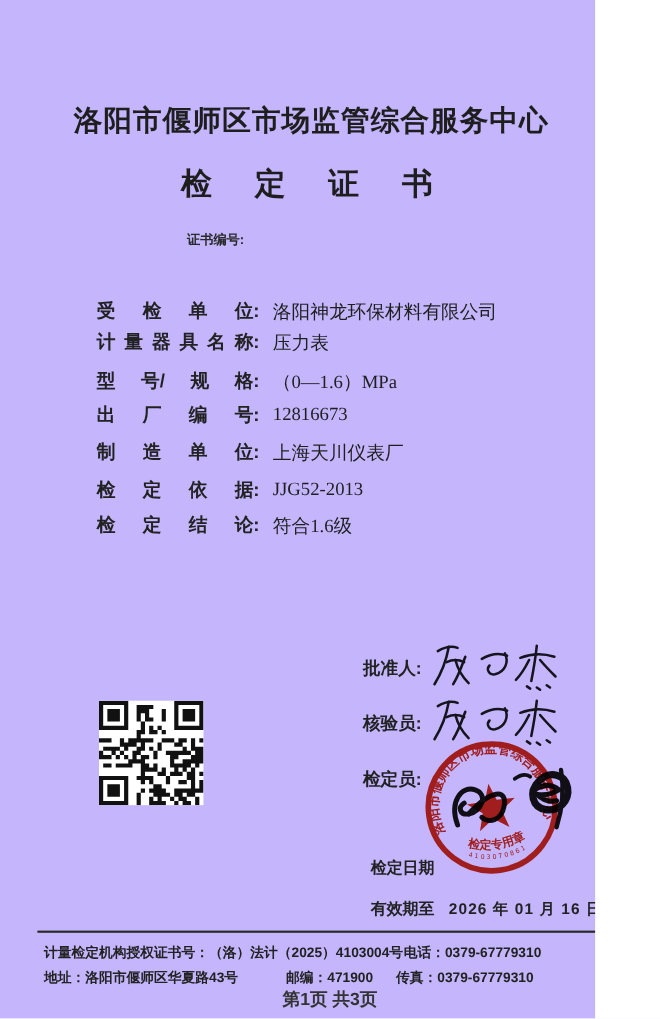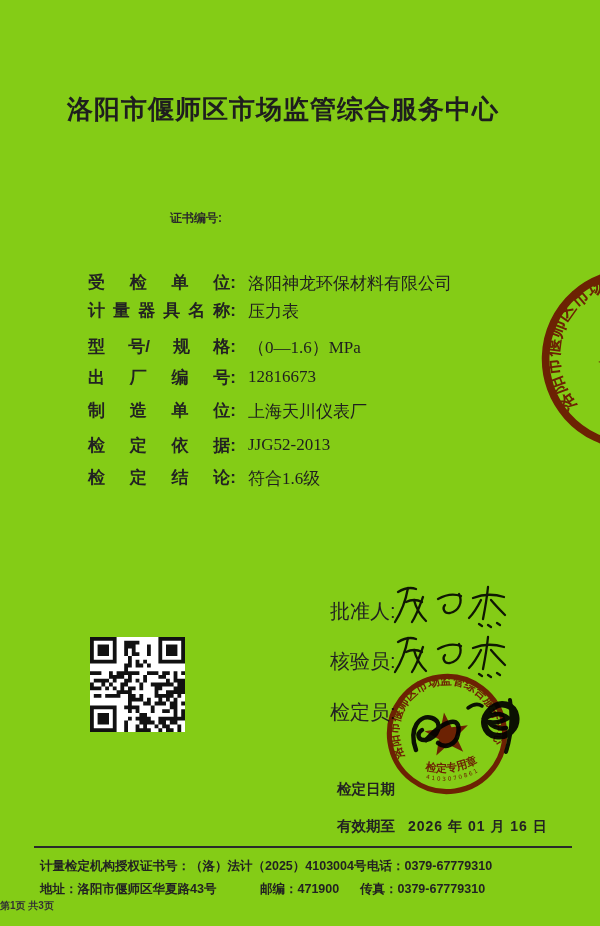--- a/index.html
+++ b/index.html
@@ -1,18 +1,18 @@
 <!DOCTYPE html>
 <html><head>
 <meta charset="utf-8">
 <style>
   html,body{margin:0;padding:0;background:#ffffff;}
   .page{
-    position:relative;width:600px;height:926px;background:#84cc16;overflow:hidden;
-    font-family:"Liberation Sans",sans-serif;color:#2a2a2a;
+    position:relative;width:496px;height:926px;background:#c4b5fd;overflow:hidden;
+    font-family:"Liberation Sans",sans-serif;color:#2a2a2a;padding-left:45px;
   }
   .abs{position:absolute;}
   .org-name{
     top:92px;left:0;width:566px;text-align:center;
     font-size:26px;font-weight:bold;letter-spacing:1px;color:#1e1e1e;
   }
   .doc-title{
     top:148px;left:0;width:574px;text-align:center;
     font-family:"Liberation Serif",serif;
     font-size:28px;font-weight:bold;letter-spacing:16px;color:#1e1e1e;
@@ -23,37 +23,38 @@
   .field-row{left:0;width:600px;height:24px;}
   .f-label{
     position:absolute;left:88px;top:0;width:148px;
     display:inline-flex;justify-content:space-between;
     font-size:17px;font-weight:bold;color:#222;
   }
   .f-value{
     position:absolute;left:248px;top:1px;
     font-family:"Liberation Serif",serif;font-size:17px;color:#1f1f1f;
   }
-  .sig-label{font-size:20px;font-weight:normal;color:#222;}
+  .sig-label{font-size:16px;font-weight:bold;color:#222;}
   .date-label{font-size:14.5px;font-weight:bold;color:#222;}
   .date-value{font-size:14px;font-weight:bold;color:#222;letter-spacing:1px;}
   .sep-line{top:846px;left:34px;width:538px;height:2px;background:#2a2a2a;}
   .foot{font-size:12.5px;font-weight:bold;color:#222;}
-  .page-info{top:899px;left:0;width:600px;font-size:10px;font-weight:bold;color:#333;}
+  .page-info{top:899px;left:0;width:600px;text-align:center;font-size:16px;font-weight:bold;color:#333;}
   .seal{mix-blend-mode:multiply;}
   .seal svg{display:block;}
   .sig-svg{mix-blend-mode:multiply;}
   .qr{background:#fff;}
 </style>
 </head>
 <body>
 
 <div class="page">
 
   <div class="abs org-name">洛阳市偃师区市场监管综合服务中心</div>
+  <div class="abs doc-title">检 定 证 书</div>
 
   <div class="abs certno-row">
     <span class="certno-label">证书编号:</span>
   </div>
 
   <div class="abs field-row" style="top:271px">
     <span class="f-label">
         <span>受</span>
         <span>检</span>
         <span>单</span>

